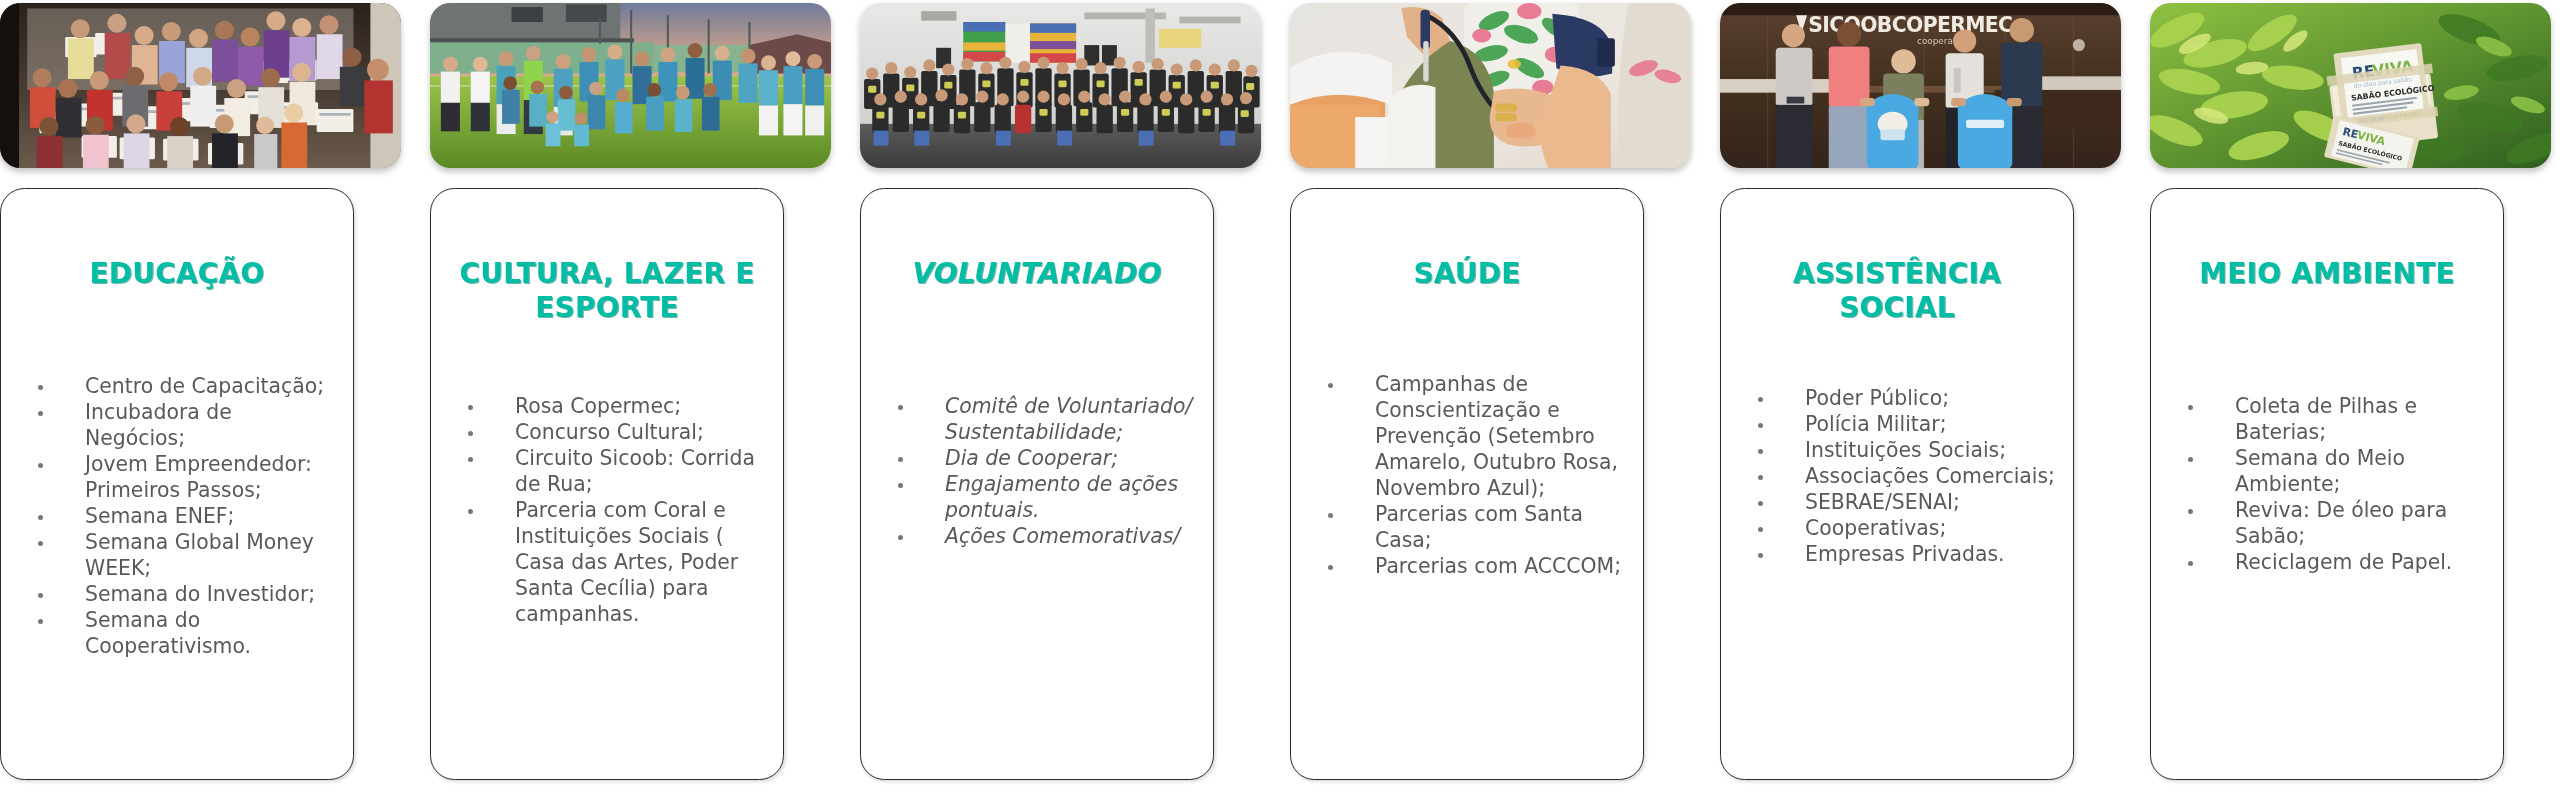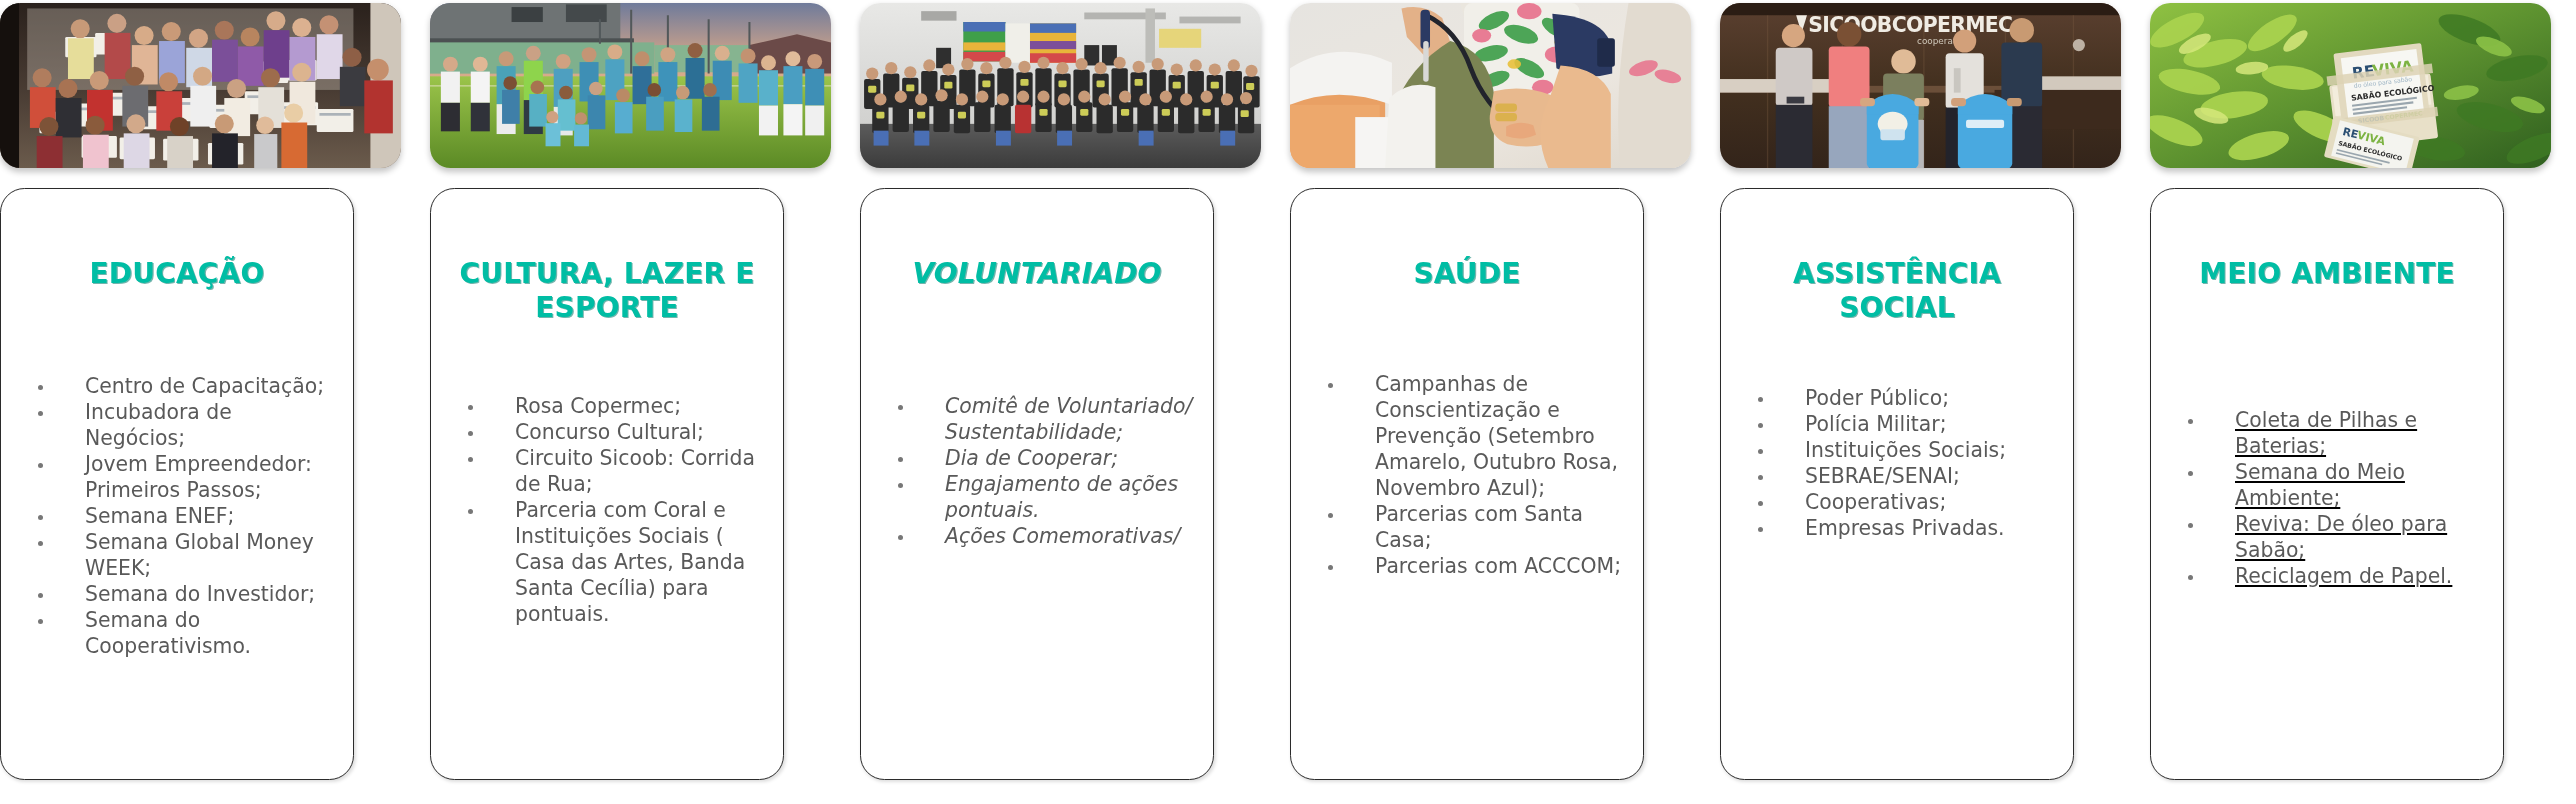--- a/index.html
+++ b/index.html
@@ -337,21 +337,21 @@
           </g>
         </svg>
       </div>
     </div>
     <div class="card">
       <div class="card-title">CULTURA, LAZER E ESPORTE</div>
       <ul class="card-list" style="top:204px;">
         <li>Rosa Copermec;</li>
         <li>Concurso Cultural;</li>
         <li>Circuito Sicoob:  Corrida de Rua;</li>
-        <li>Parceria com Coral e Instituições Sociais ( Casa das Artes, Banda Santa Cecília) para pontuais.</li>
+        <li>Parceria com Coral e Instituições Sociais ( Casa das Artes, Poder Santa Cecília) para campanhas.</li>
       </ul>
     </div>
   </div>
 
   <div class="col col-2">
     <div class="photo-wrap">
       <div class="photo">
         <svg viewBox="0 0 590 243" preserveAspectRatio="none" aria-hidden="true">
           <defs>
             <linearGradient id="g2bg" x1="0" y1="0" x2="0" y2="1">
@@ -651,20 +651,21 @@
           </g>
         </svg>
       </div>
     </div>
     <div class="card">
       <div class="card-title">ASSISTÊNCIA SOCIAL</div>
       <ul class="card-list" style="top:196px;">
         <li>Poder Público;</li>
         <li>Polícia Militar;</li>
         <li>Instituições Sociais;</li>
+        <li>Associações Comerciais;</li>
         <li>SEBRAE/SENAI;</li>
         <li>Cooperativas;</li>
         <li>Empresas Privadas.</li>
       </ul>
     </div>
   </div>
 
   <div class="col col-5">
     <div class="photo-wrap">
       <div class="photo">
@@ -734,21 +735,21 @@
             <g fill="#9aa6ae">
                 <rect x="278" y="228" width="80" height="2.5"></rect>
                 <rect x="278" y="233" width="70" height="2.5"></rect>
               </g>
           </g>
         </svg>
       </div>
     </div>
     <div class="card">
       <div class="card-title">MEIO AMBIENTE</div>
-      <ul class="card-list" style="top:218px;text-decoration:underline;">
+      <ul class="card-list" style="top:204px;">
         <li>Coleta de Pilhas e Baterias;</li>
         <li>Semana do Meio Ambiente;</li>
         <li>Reviva: De óleo para Sabão;</li>
         <li>Reciclagem de Papel.</li>
       </ul>
     </div>
   </div>
 
 </div>
 

